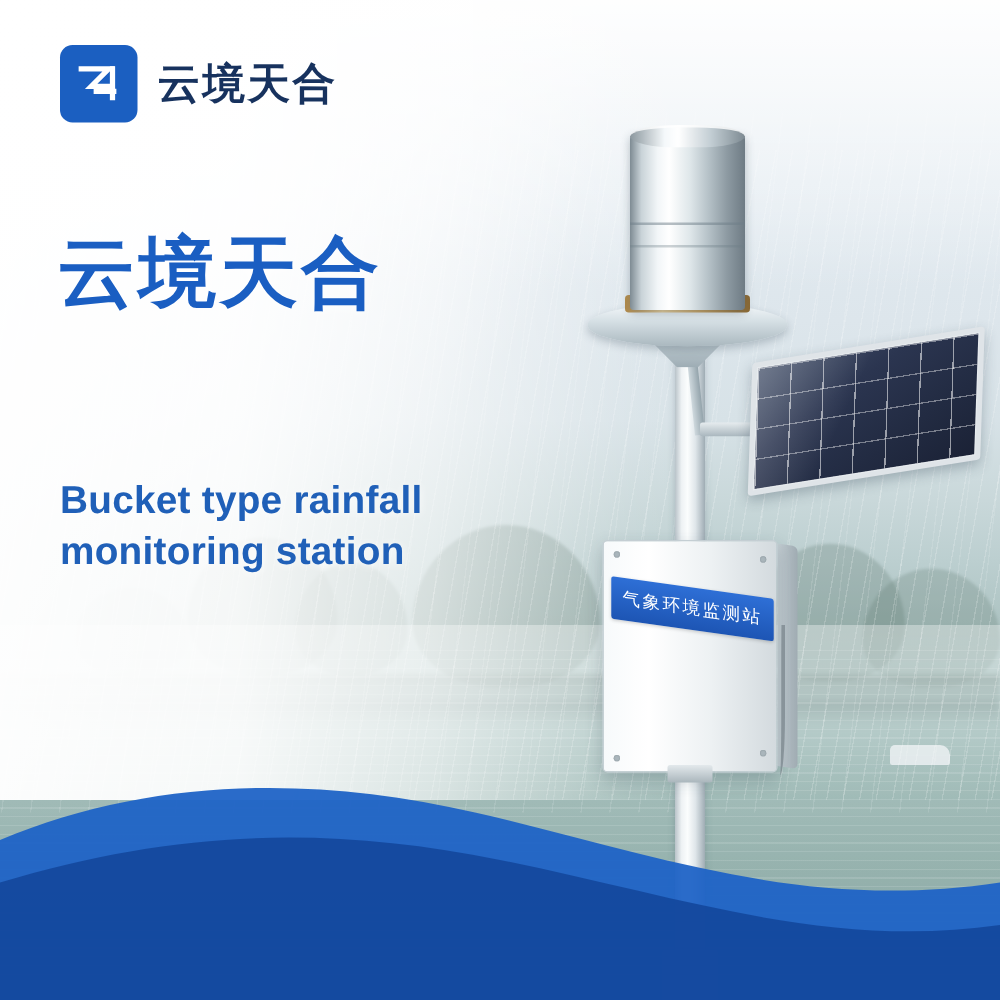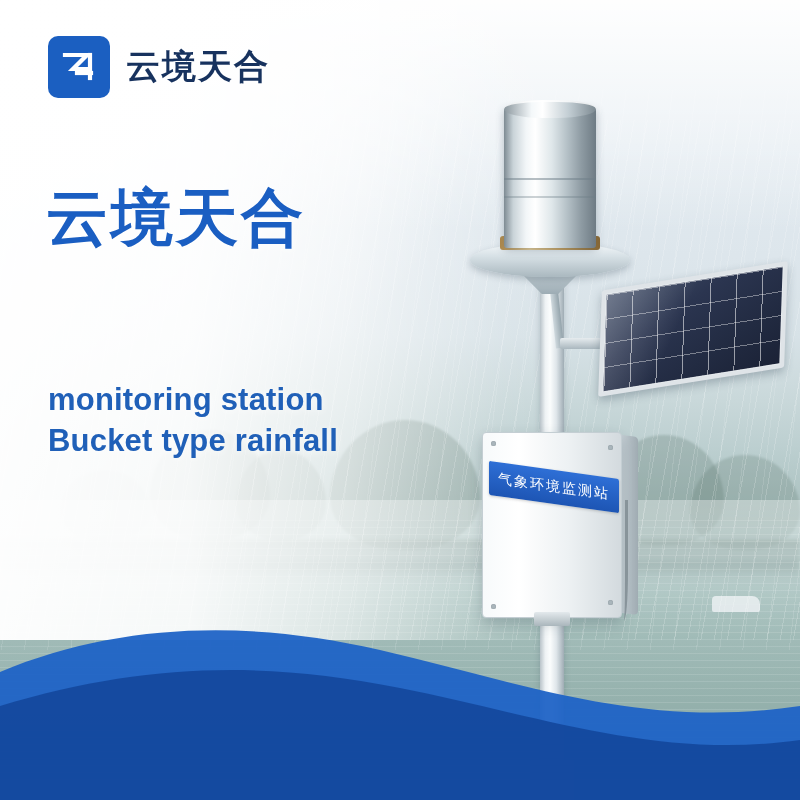--- a/index.html
+++ b/index.html
@@ -359,17 +359,17 @@
       </svg>
     </div>
     <div class="logo-text">云境天合</div>
   </div>
 
   <div class="headline">
     <div>云境天合</div>
   </div>
 
   <div class="subhead">
+    <div>Bucket type rainfall</div>
     <div>monitoring station</div>
-    <div>Bucket type rainfall</div>
   </div>
 
 </div>
 
 </body></html>

